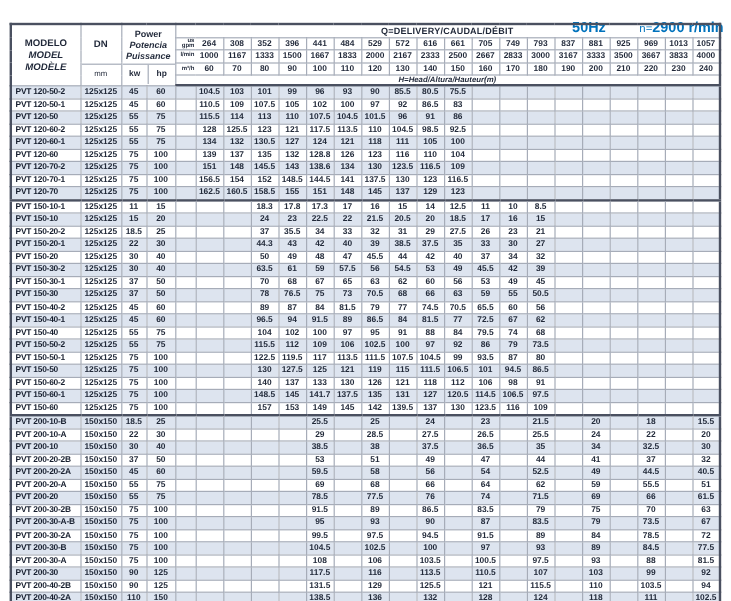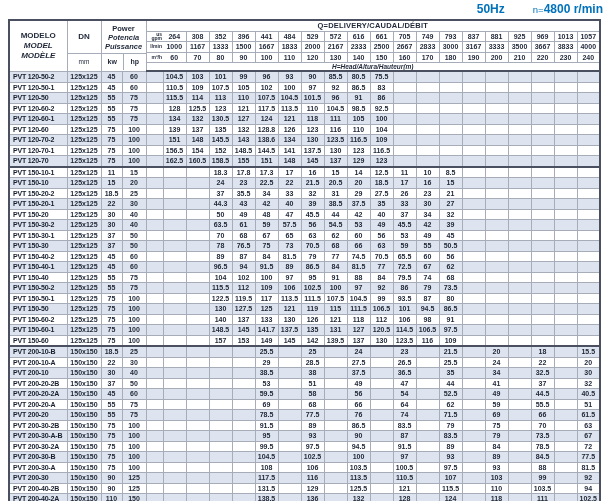--- a/index.html
+++ b/index.html
@@ -6,21 +6,21 @@
   html,body { margin:0; padding:0; }
   body {
     width:609px; height:501px;
     position:relative; overflow:hidden;
     background:#ffffff;
     font-family:"Liberation Sans", sans-serif;
     color:#1f2738;
   }
   
   .freq-bar {
-    position:absolute; top:2px; left:0; right:6px;
+    position:absolute; top:16px; left:0; right:6px;
     display:flex; justify-content:flex-end; align-items:baseline; gap:28px;
     color:#0072bc;
   }
   .freq { font-size:12px; font-weight:bold; }
   .speed { font-size:12px; font-weight:bold; }
   .speed .n { font-size:9.5px; font-weight:normal; }
 
   table.spec {
     position:absolute; left:8px; top:19px;
     width:593px;
@@ -73,21 +73,21 @@
     letter-spacing:-0.2px; color:#161e2e;
   }
   tbody tr.shade { background:#dde4ef; }
   tbody tr.group-start td { border-top:2px solid #4a5060; }
 </style>
 </head>
 <body>
 
 <div class="freq-bar">
   <span class="freq">50Hz</span>
-  <span class="speed"><span class="n">n=</span><span>4800 r/min</span></span>
+  <span class="speed"><span class="n">n=</span><span>2900 r/min</span></span>
 </div>
 
 <table class="spec">
   <colgroup>
     <col class="c-model">
       <col class="c-dn">
       <col class="c-kw">
       <col class="c-hp">
       <col class="c-gut">
       <col span="19" class="c-val">

